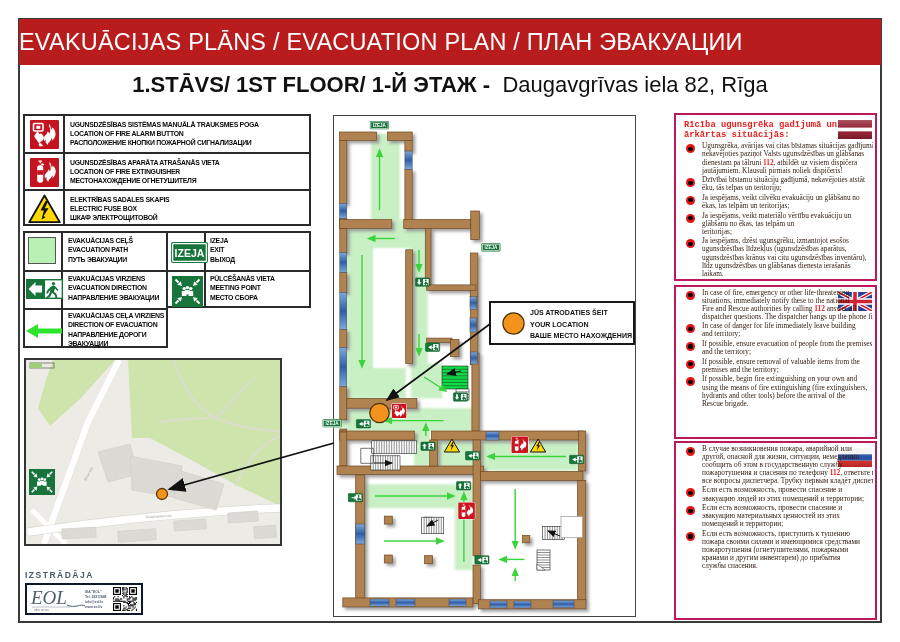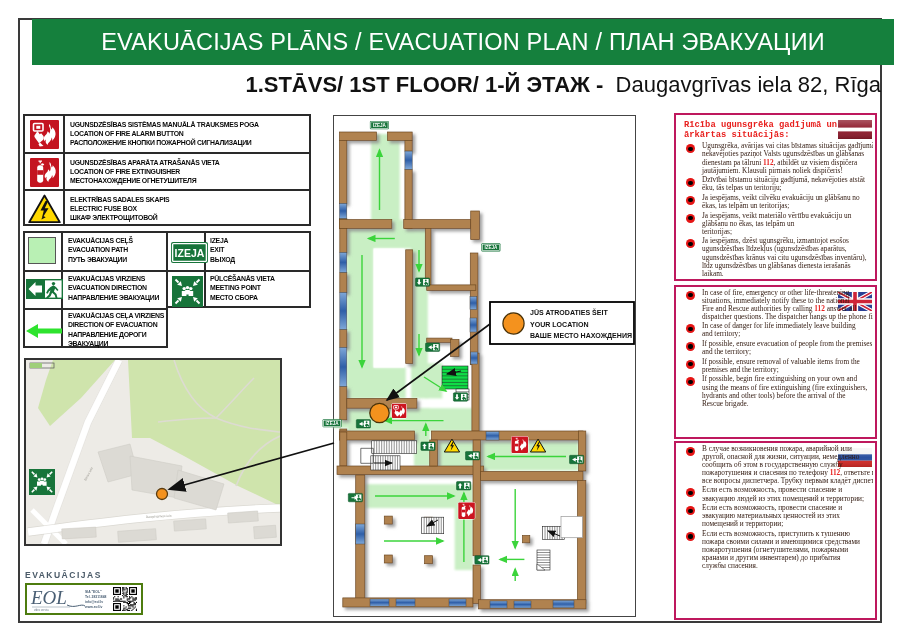--- a/index.html
+++ b/index.html
@@ -1,18 +1,18 @@
 <!DOCTYPE html>
 <html><head><meta charset="utf-8">
 <style>
 *{margin:0;padding:0;box-sizing:border-box}
 body{width:900px;height:642px;background:#fff;font-family:"Liberation Sans",sans-serif;position:relative;overflow:hidden}
 #frame{position:absolute;left:18px;top:18px;width:864px;height:605px;border:2px solid #3a3a3a;background:#fff}
-#titlebar{position:absolute;left:32px;top:19px;width:862px;height:46px;background:#15803d;color:#fff;text-align:center;line-height:46px;font-size:23.5px;letter-spacing:.2px}
-#subtitle{position:absolute;left:19px;top:72px;width:862px;text-align:right;font-size:22px;color:#111}
+#titlebar{position:absolute;left:19px;top:19px;width:862px;height:46px;background:#b91c1c;color:#fff;text-align:left;line-height:46px;font-size:23.5px;letter-spacing:.2px}
+#subtitle{position:absolute;left:19px;top:72px;width:862px;text-align:center;font-size:22px;color:#111}
 #subtitle b{font-weight:bold}
 
 .lg{position:absolute;border:2px solid #2a2a2a;background:#fff}
 .lgrow{position:absolute;left:0;width:100%;border-bottom:2px solid #2a2a2a}
 .lgtxt{position:absolute;left:45px;top:3.5px;font-size:6.9px;font-weight:bold;color:#0a0a0a;line-height:9.3px;letter-spacing:-.28px;white-space:nowrap}
 .ic{position:absolute;left:5px;top:4px}
 
 .rp{position:absolute;left:674px;width:203px;border:2px solid #be185d;background:#fff}
 .rpt{font-family:"Liberation Mono",monospace;font-weight:bold;color:#e8201e;font-size:8.8px;line-height:10.4px;letter-spacing:0px;margin:4.5px 0 2px 8px}
 .itm{position:relative;margin:1.5px 2px 1.5px 9px;padding-left:17px;font-family:"Liberation Serif",serif;font-size:7.3px;line-height:8.1px;color:#30180e;white-space:nowrap;overflow:hidden}
@@ -160,22 +160,22 @@
           <circle cx="13" cy="9.8" r="1.4"></circle>
           <path d="M8 12.6 h3.9 v4.2 h-3.9 z M13.7 12.6 h3.9 v4.2 h-3.9 z M10.9 11.8 h3.9 v3.9 h-3.9 z"></path>
         </g>
       </g>
 <rect x="4" y="3" width="24" height="5" fill="none" stroke="#555" stroke-width=".7"></rect>
       <rect x="4" y="3" width="12" height="5" fill="#9fcf7a"></rect>
 <circle cx="136" cy="134" r="5.5" fill="#f4921e" stroke="#5a3c10" stroke-width="1.3"></circle>
 </svg>
   </div>
 
-<div style="position:absolute;left:25px;top:570px;font-size:8.5px;font-weight:bold;letter-spacing:1.5px;color:#4a5a68">EVAKUĀCIJAS</div>
-<div id="eolbox" style="position:absolute;left:25px;top:583px;width:118px;height:32px;border:2px solid #4d7c0f;background:#fff">
+<div style="position:absolute;left:25px;top:570px;font-size:8.5px;font-weight:bold;letter-spacing:1.5px;color:#4a5a68">IZSTRĀDĀJA</div>
+<div id="eolbox" style="position:absolute;left:25px;top:583px;width:118px;height:32px;border:2px solid #0f172a;background:#fff">
     <svg width="114" height="28" viewBox="0 0 114 28" style="position:absolute;left:0;top:0">
 <text x="4" y="19" font-family="Liberation Serif,serif" font-style="italic" font-size="19" fill="#4a5f74">EOL</text>
 <path d="M40 20 C48 24 54 18 58 21" stroke="#4a5f74" stroke-width="1" fill="none"></path>
 <path d="M5 22 h38" stroke="#8a9aa8" stroke-width=".6"></path>
 <text x="7" y="26" font-size="2.6" fill="#6a7a88">vides serviss</text>
 <g font-size="3.4" font-weight="bold" fill="#4a5f74">
         <text x="58" y="8">SIA "EOL"</text>
         <text x="58" y="13">Tel. 28311848</text>
         <text x="58" y="18">info@eol.lv</text>
         <text x="58" y="23">www.eol.lv</text>

